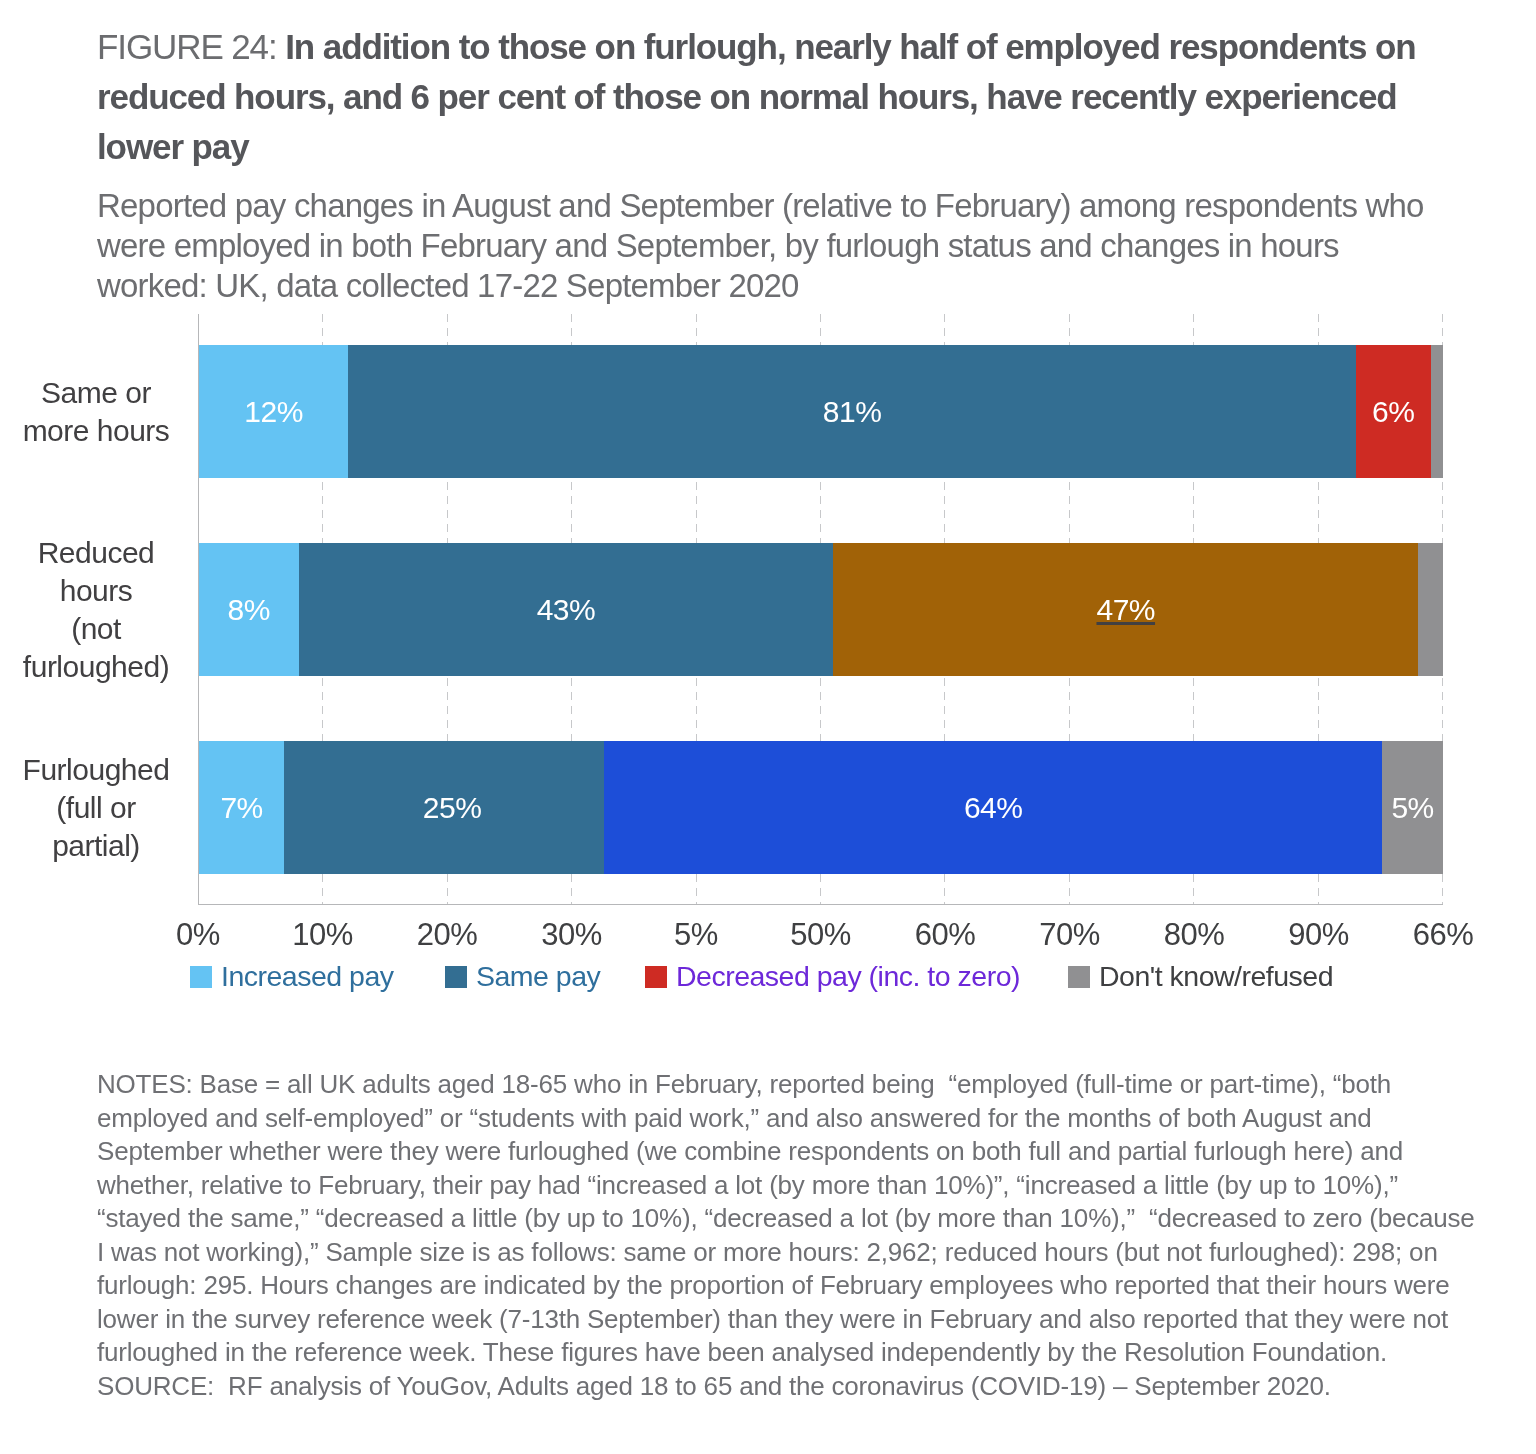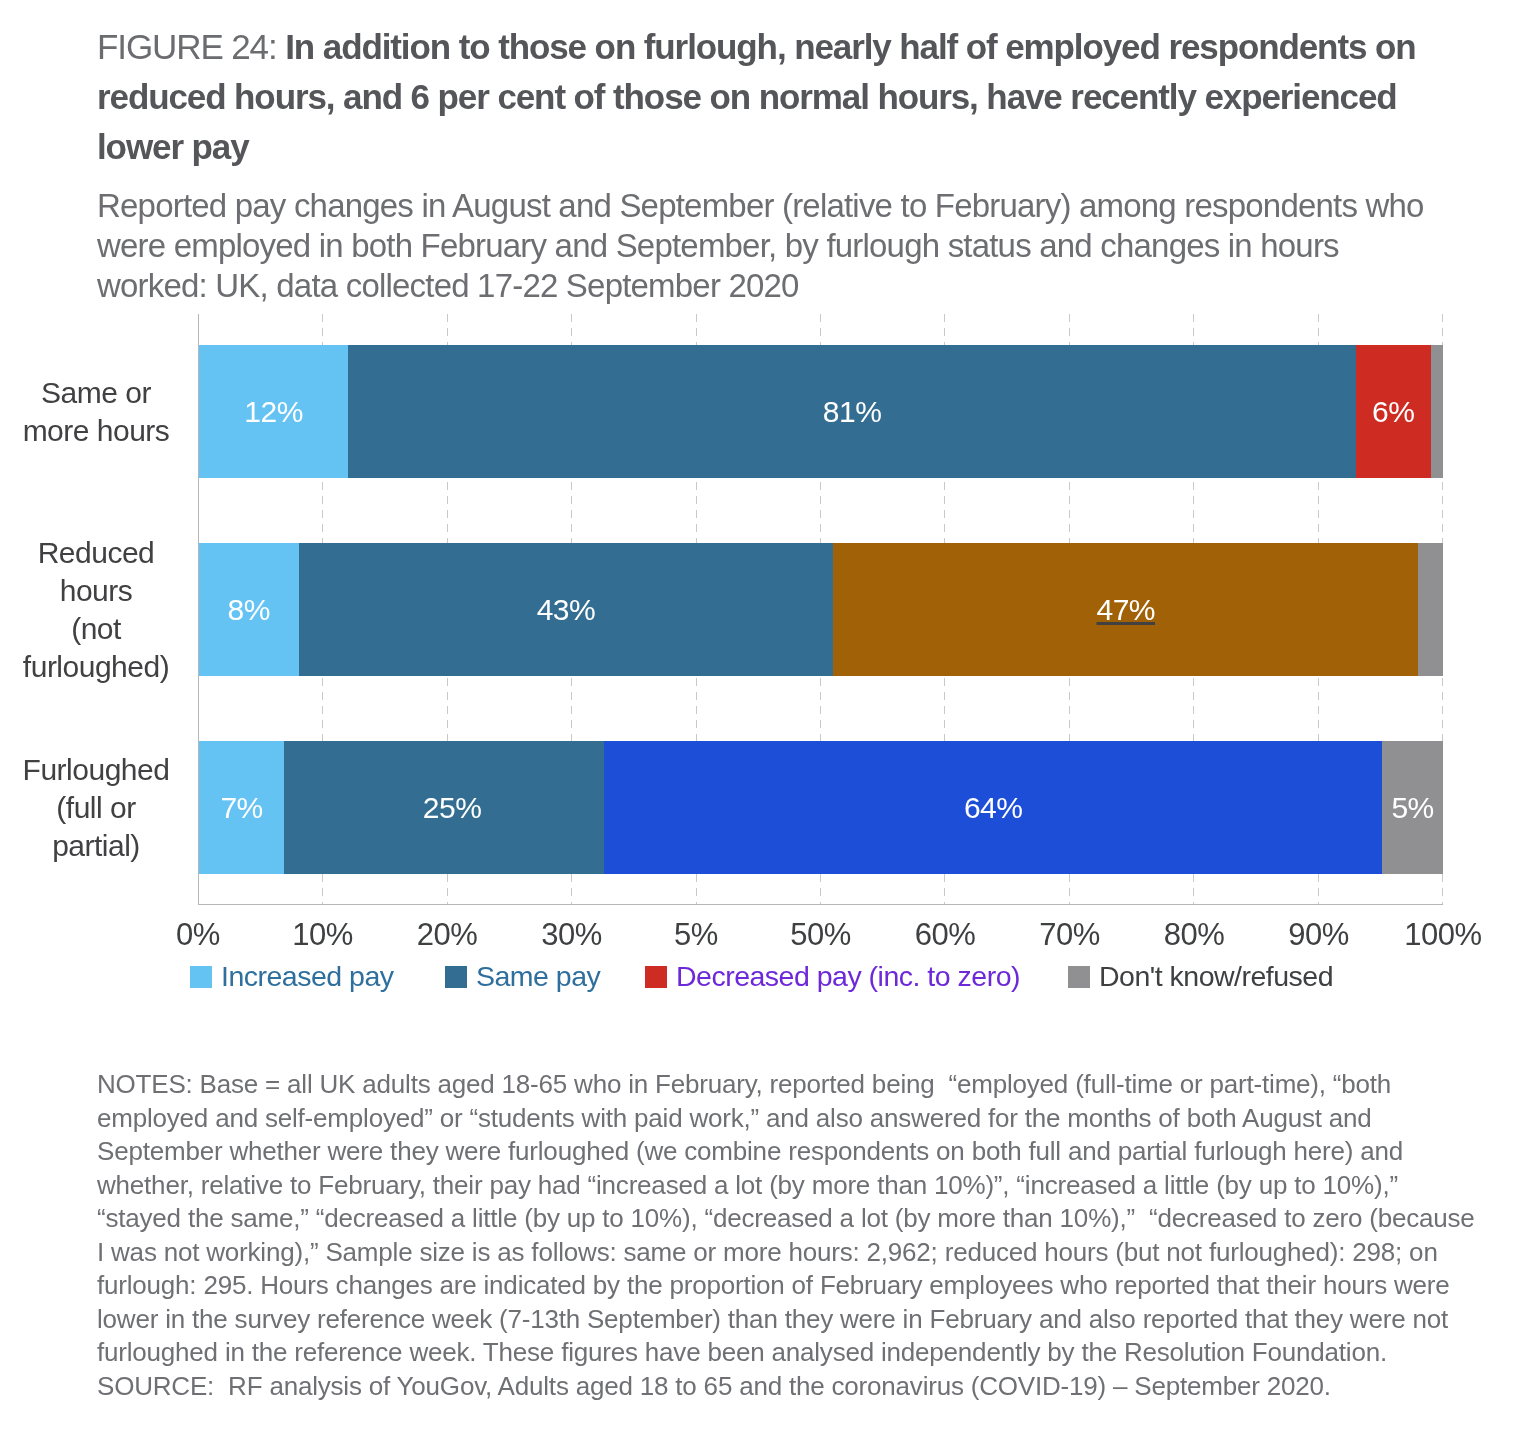--- a/index.html
+++ b/index.html
@@ -137,21 +137,21 @@
         <div class="xtick" style="left: 0%;">0%</div>
         <div class="xtick" style="left: 10%;">10%</div>
         <div class="xtick" style="left: 20%;">20%</div>
         <div class="xtick" style="left: 30%;">30%</div>
         <div class="xtick" style="left: 40%;">5%</div>
         <div class="xtick" style="left: 50%;">50%</div>
         <div class="xtick" style="left: 60%;">60%</div>
         <div class="xtick" style="left: 70%;">70%</div>
         <div class="xtick" style="left: 80%;">80%</div>
         <div class="xtick" style="left: 90%; text-align: center;">90%</div>
-        <div class="xtick" style="left: 100%;">100%</div>
+        <div class="xtick" style="left: 100%;">66%</div>
       </div>
     <div class="legend" id="legend">
         <div class="legend-item" style="left: 190px; color: rgb(47, 111, 157);">
           <div class="swatch" style="background: rgb(100, 195, 243);"></div>
           <span>Increased pay</span>
         </div>
         <div class="legend-item" style="left: 445px; color: rgb(47, 111, 157);">
           <div class="swatch" style="background: rgb(51, 110, 146);"></div>
           <span>Same pay</span>
         </div>

